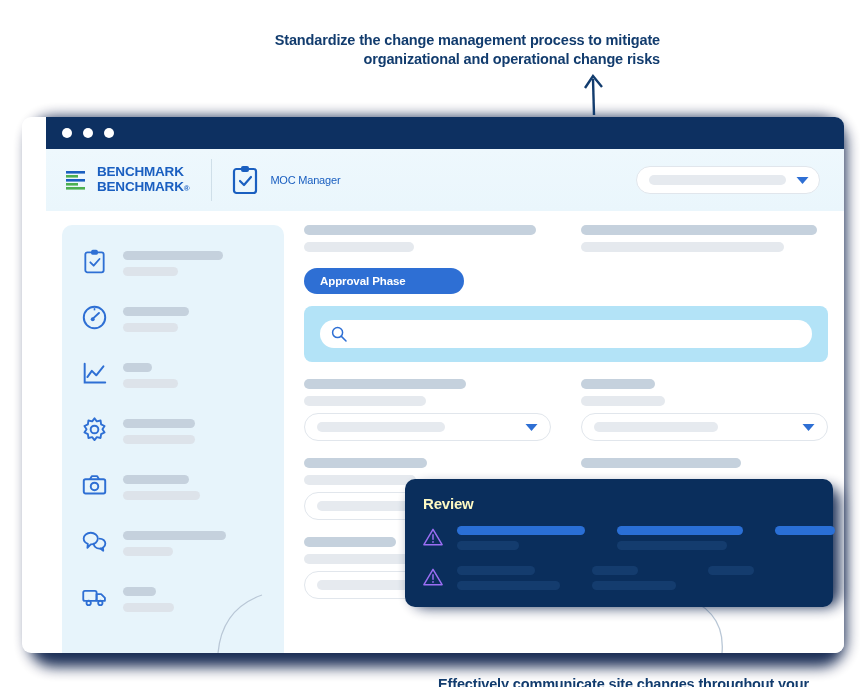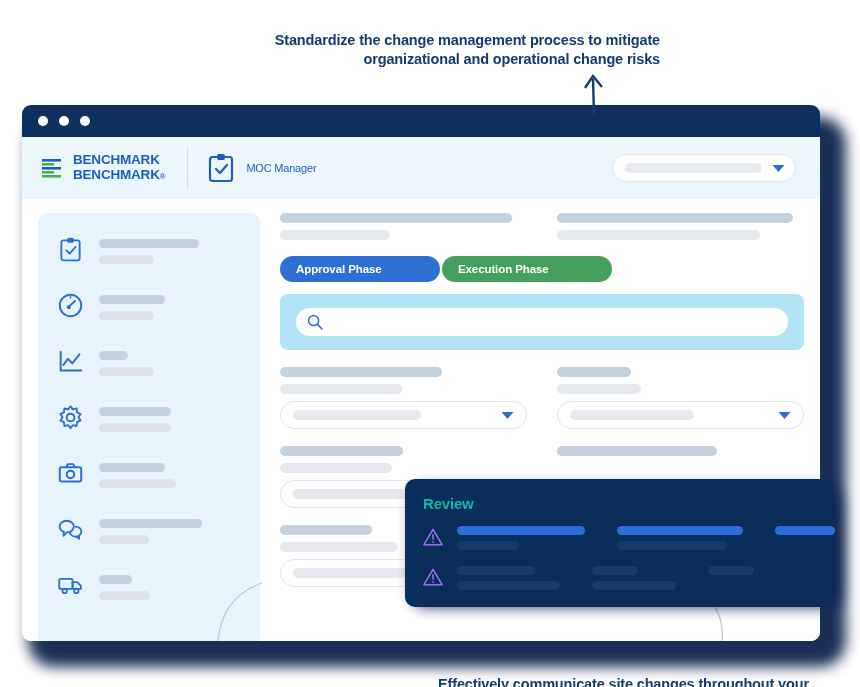--- a/index.html
+++ b/index.html
@@ -78,27 +78,28 @@
     border-radius: 26px;
     filter: blur(7px);
     opacity: 0.96;
     z-index: 2;
   }
 
   
   #browser-window {
     position: absolute;
     left: 22px;
-    top: 76px;
+    top: 88px;
     width: 798px;
     height: 536px;
     border-radius: 9px;
     overflow: hidden;
     background: #ffffff;
     z-index: 5;
+    padding-left: 24px;
   }
   #title-bar {
     height: 32px;
     background: #0d3061;
     display: flex;
     align-items: center;
     padding-left: 16px;
     gap: 11px;
   }
   .dot {
@@ -335,21 +336,21 @@
     top: 450px;
     width: 428px;
     height: 128px;
     background: #0a2e5c;
     border-radius: 10px;
     z-index: 10;
     padding: 16px 0 0 18px;
     box-sizing: border-box;
   }
   #review-title {
-    color: #14b8a6;
+    color: #fef9c3;
     font-size: 15px;
     font-weight: bold;
     letter-spacing: -0.2px;
     margin-bottom: 14px;
   }
   .review-row {
     display: flex;
     align-items: flex-start;
     gap: 14px;
     margin-bottom: 10px;
@@ -533,23 +534,20 @@
           <div class="col">
             <div class="ph dark" style="width:236px"></div>
             <div class="ph light" style="width:203px;margin-top:7px"></div>
           </div>
         </div>
 
         <div class="pill-row">
           <div class="pill w1" style="background:#2e6fd4">
             <span>Approval Phase</span>
           </div>
-          <div class="pill w2" style="background:#45a05e">
-            <span>Execution Phase</span>
-          </div>
         </div>
 
         <div id="search-band">
           <div id="search-input">
             <svg width="16" height="16" viewBox="0 0 16 16">
               <circle cx="6.6" cy="6.6" r="5" fill="none" stroke="#2e6fd4" stroke-width="1.5"></circle>
               <path d="M10.4 10.4 L15 15" stroke="#2e6fd4" stroke-width="1.5" stroke-linecap="round"></path>
             </svg>
           </div>
         </div>

